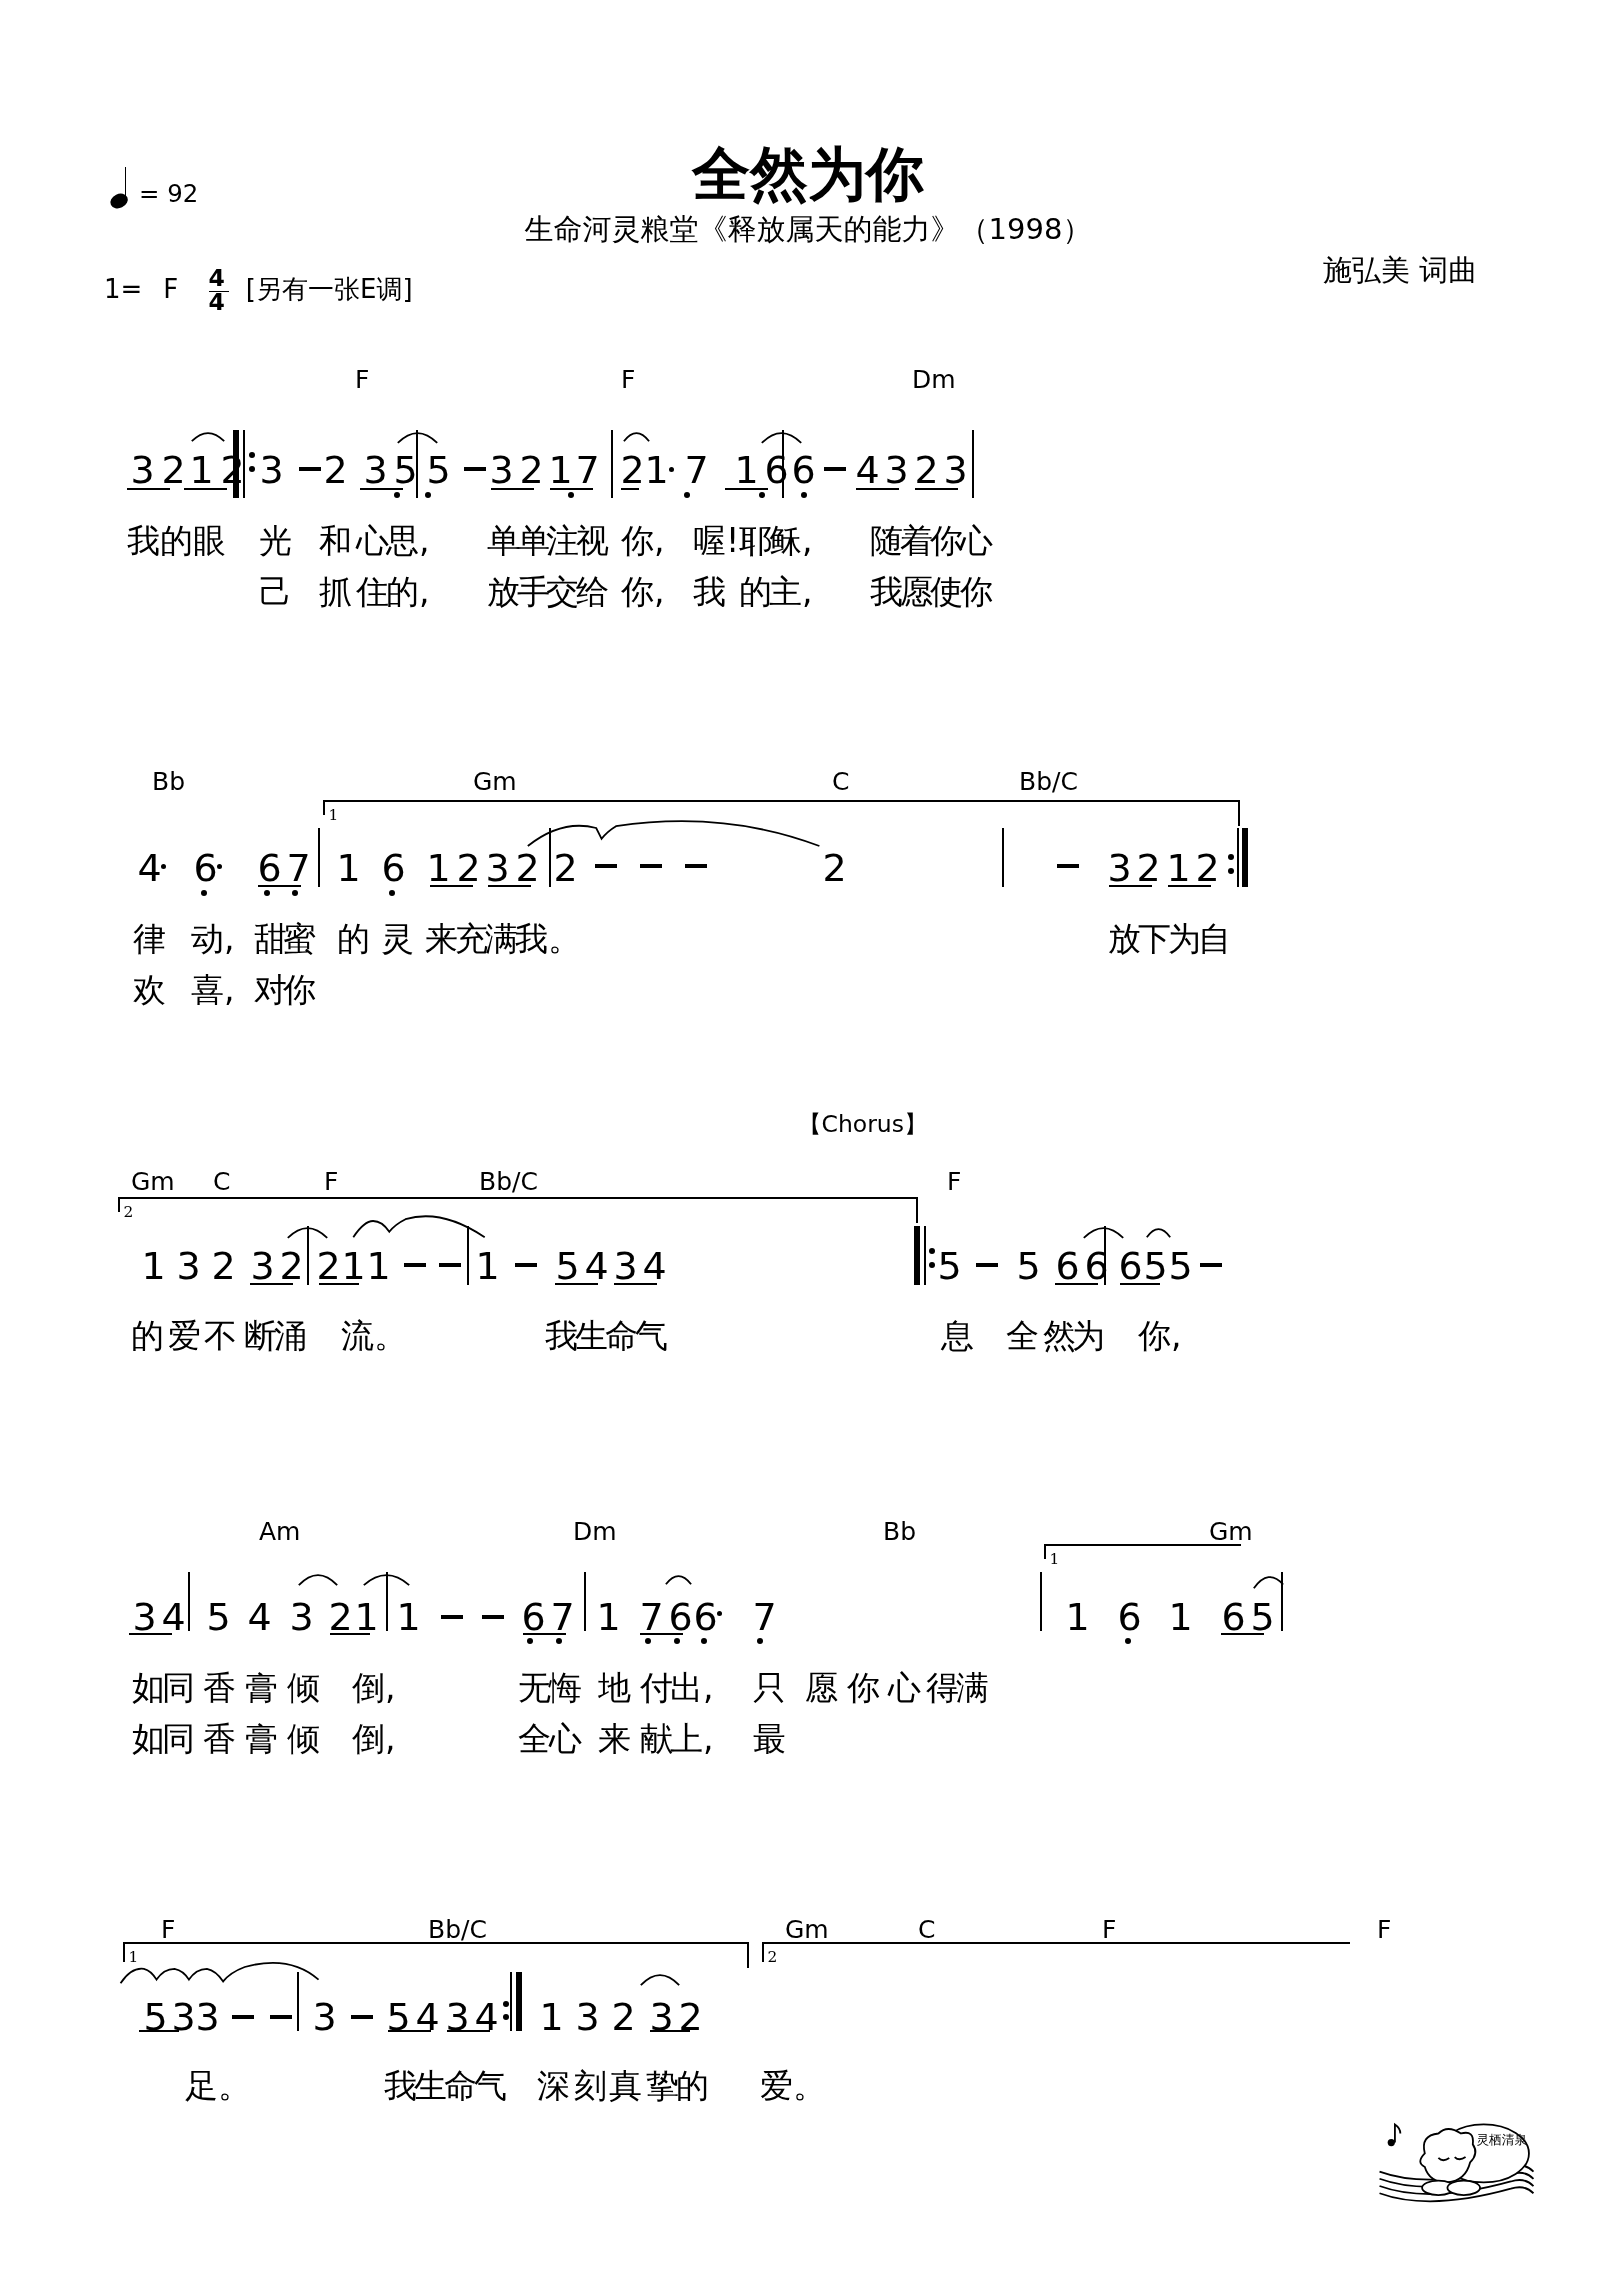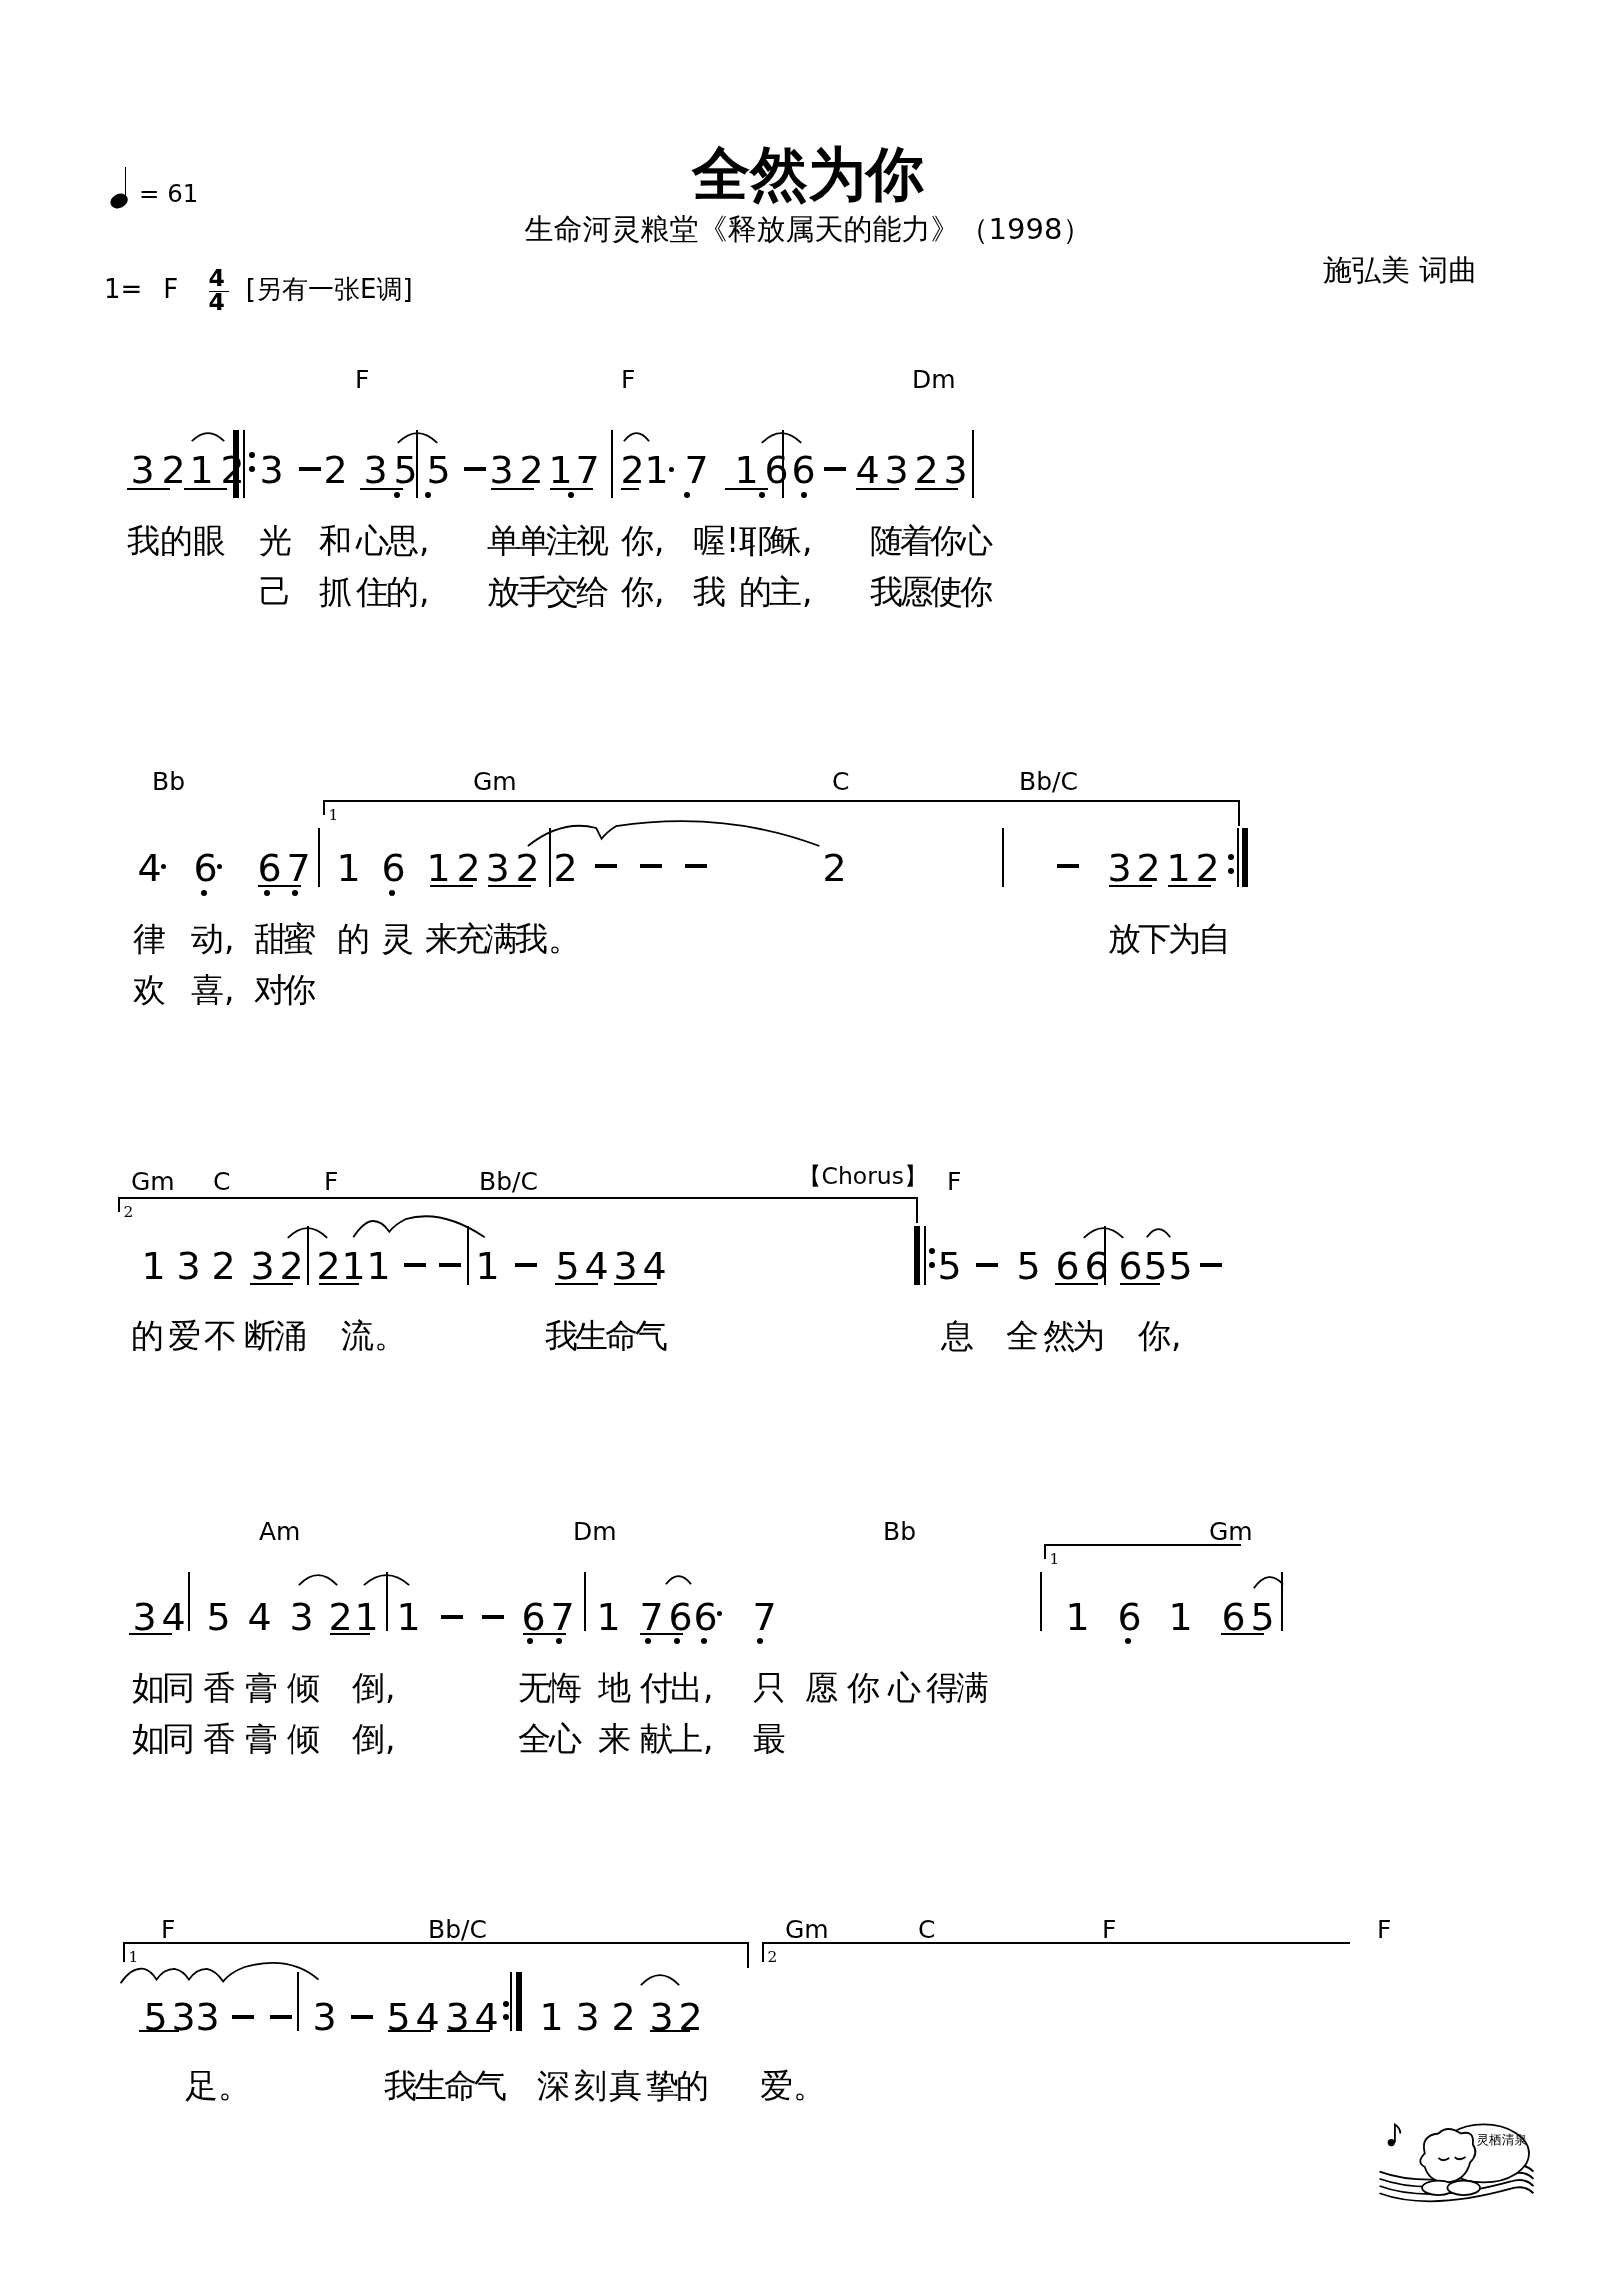--- a/index.html
+++ b/index.html
@@ -31,21 +31,21 @@
   .volta .vn{position:absolute;left:5.4px;top:3.6px;font-size:15.4px;font-family:"DejaVu Serif",serif;}
   svg.tie{position:absolute;overflow:visible;}
   .rdot{position:absolute;width:6.3px;height:6.3px;border-radius:50%;background:#000;}
   .chorus{font-size:23.5px;}
   .logo{left:1375px;top:2117px;width:163px;height:100px;}
 </style>
 </head>
 <body>
 
 <div class="abs tempo">
-  <span class="note-glyph"><span class="head"></span><span class="stem"></span></span><span>= 61</span>
+  <span class="note-glyph"><span class="head"></span><span class="stem"></span></span><span>= 92</span>
 </div>
 <div class="abs title">全然为你</div>
 <div class="abs subtitle">生命河灵粮堂《释放属天的能力》（1998）</div>
 <div class="abs key">
   <span>1=</span>
   <span style="margin-left:12.7px">F</span>
   <span class="timesig">
     <div>4</div>
     <div class="bar"></div>
     <div>4</div>
@@ -249,21 +249,21 @@
   <div class="abs lyric" style="left:191px;top:968px">喜,</div>
   <div class="abs lyric" style="left:254px;top:968px">对</div>
   <div class="abs lyric" style="left:283px;top:968px">你</div>
 </div>
 
 <div>
   <div class="abs chord" style="left:131px;top:1167px">Gm</div>
   <div class="abs chord" style="left:213px;top:1167px">C</div>
   <div class="abs chord" style="left:324px;top:1167px">F</div>
   <div class="abs chord" style="left:479px;top:1167px">Bb/C</div>
-  <div class="abs chorus" style="left:798px;top:1160px">【Chorus】</div>
+  <div class="abs chorus" style="left:798px;top:1108px">【Chorus】</div>
   <div class="abs chord" style="left:947px;top:1167px">F</div>
 
   <div class="volta" style="left:118px;top:1197px;width:800px">
     <div class="vl"></div>
       <div class="vr"></div>
     <div class="vn">2</div>
   </div>
 
   <div class="abs num" style="left:140px;top:1244px">1</div>
   <div class="abs num" style="left:175px;top:1244px">3</div>

